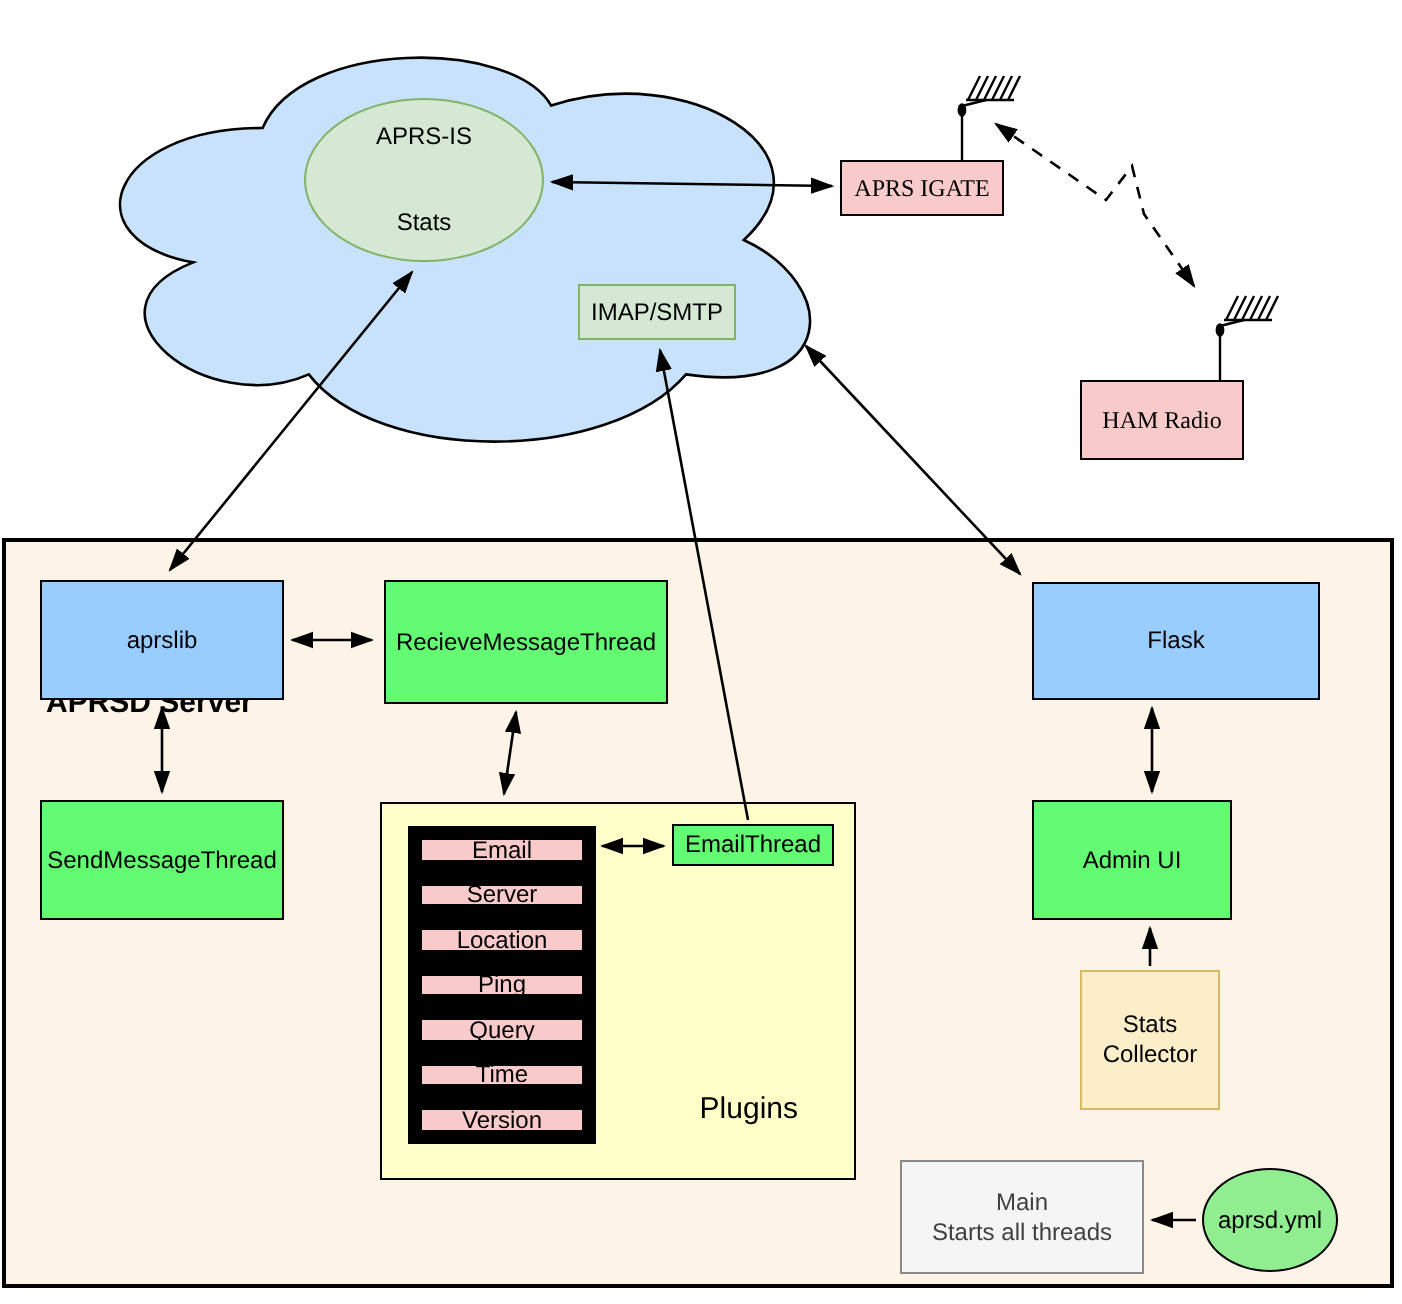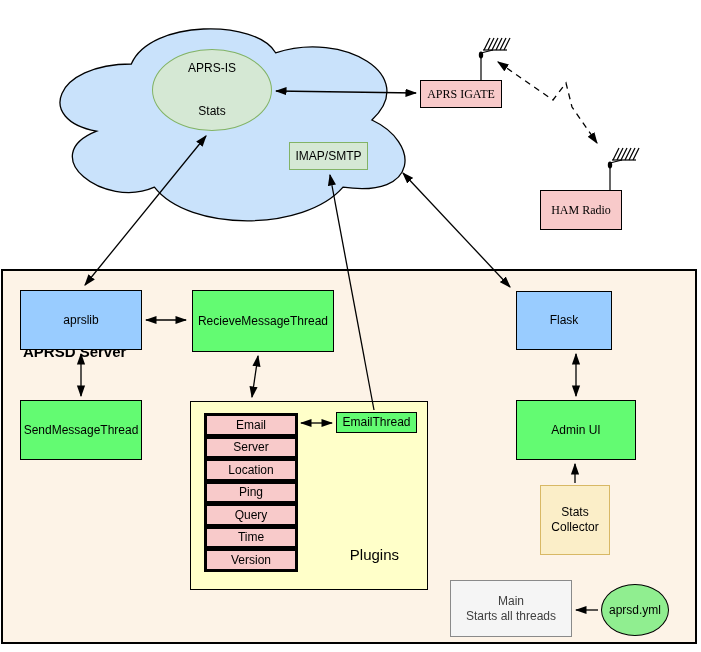--- a/index.html
+++ b/index.html
@@ -33,37 +33,37 @@
   }
 
   
   .n-aprs-is {left:152px;top:49px; width:120px;height:82px;z-index:2;}
   .n-imap    {left:289px;top:142px;width:79px; height:28px;}
   .n-igate   {left:420px;top:80px; width:82px; height:28px;}
   .n-ham     {left:540px;top:190px;width:82px; height:40px;}
   .n-aprslib {left:20px; top:290px;width:122px;height:60px;}
   .n-recv    {left:192px;top:290px;width:142px;height:62px;}
   .n-send    {left:20px; top:400px;width:122px;height:60px;}
-  .n-flask   {left:516px;top:291px;width:96px;height:59px;}
-  .n-admin   {left:516px;top:400px;width:120px;height:60px;}
+  .n-flask   {left:516px;top:291px;width:144px;height:59px;}
+  .n-admin   {left:516px;top:400px;width:100px;height:60px;}
   .n-stats   {left:540px;top:485px;width:70px; height:70px;}
   .n-main    {left:450px;top:580px;width:122px;height:57px;}
   .n-yml     {left:601px;top:584px;width:68px; height:52px;}
   .n-ethread {left:336px;top:412px;width:81px; height:21px;}
 
   
   .plugins-box{
     position:absolute;left:190px;top:401px;width:238px;height:189px;
     background:#FFFFC9;border:1.5px solid #000;box-sizing:border-box;z-index:2;
   }
   .plugins-label{position:absolute;right:28px;bottom:26px;font-size:15px;}
   .plugin-list{position:absolute;left:13px;top:11px;width:94px;}
   .plugin-item{
     box-sizing:border-box;width:94px;height:23.5px;margin-top:-1px;
-    background:#F8CACA;border:3px solid #000000;
+    background:#F8CACA;border:7px solid #000000;
     display:flex;align-items:center;justify-content:center;font-size:12px;
   }
   .plugin-item:first-child{margin-top:0;}
 </style>
 </head>
 <body>
 
 <div class="stage">
 
   <svg class="layer" width="701" height="652" style="z-index:0;">

